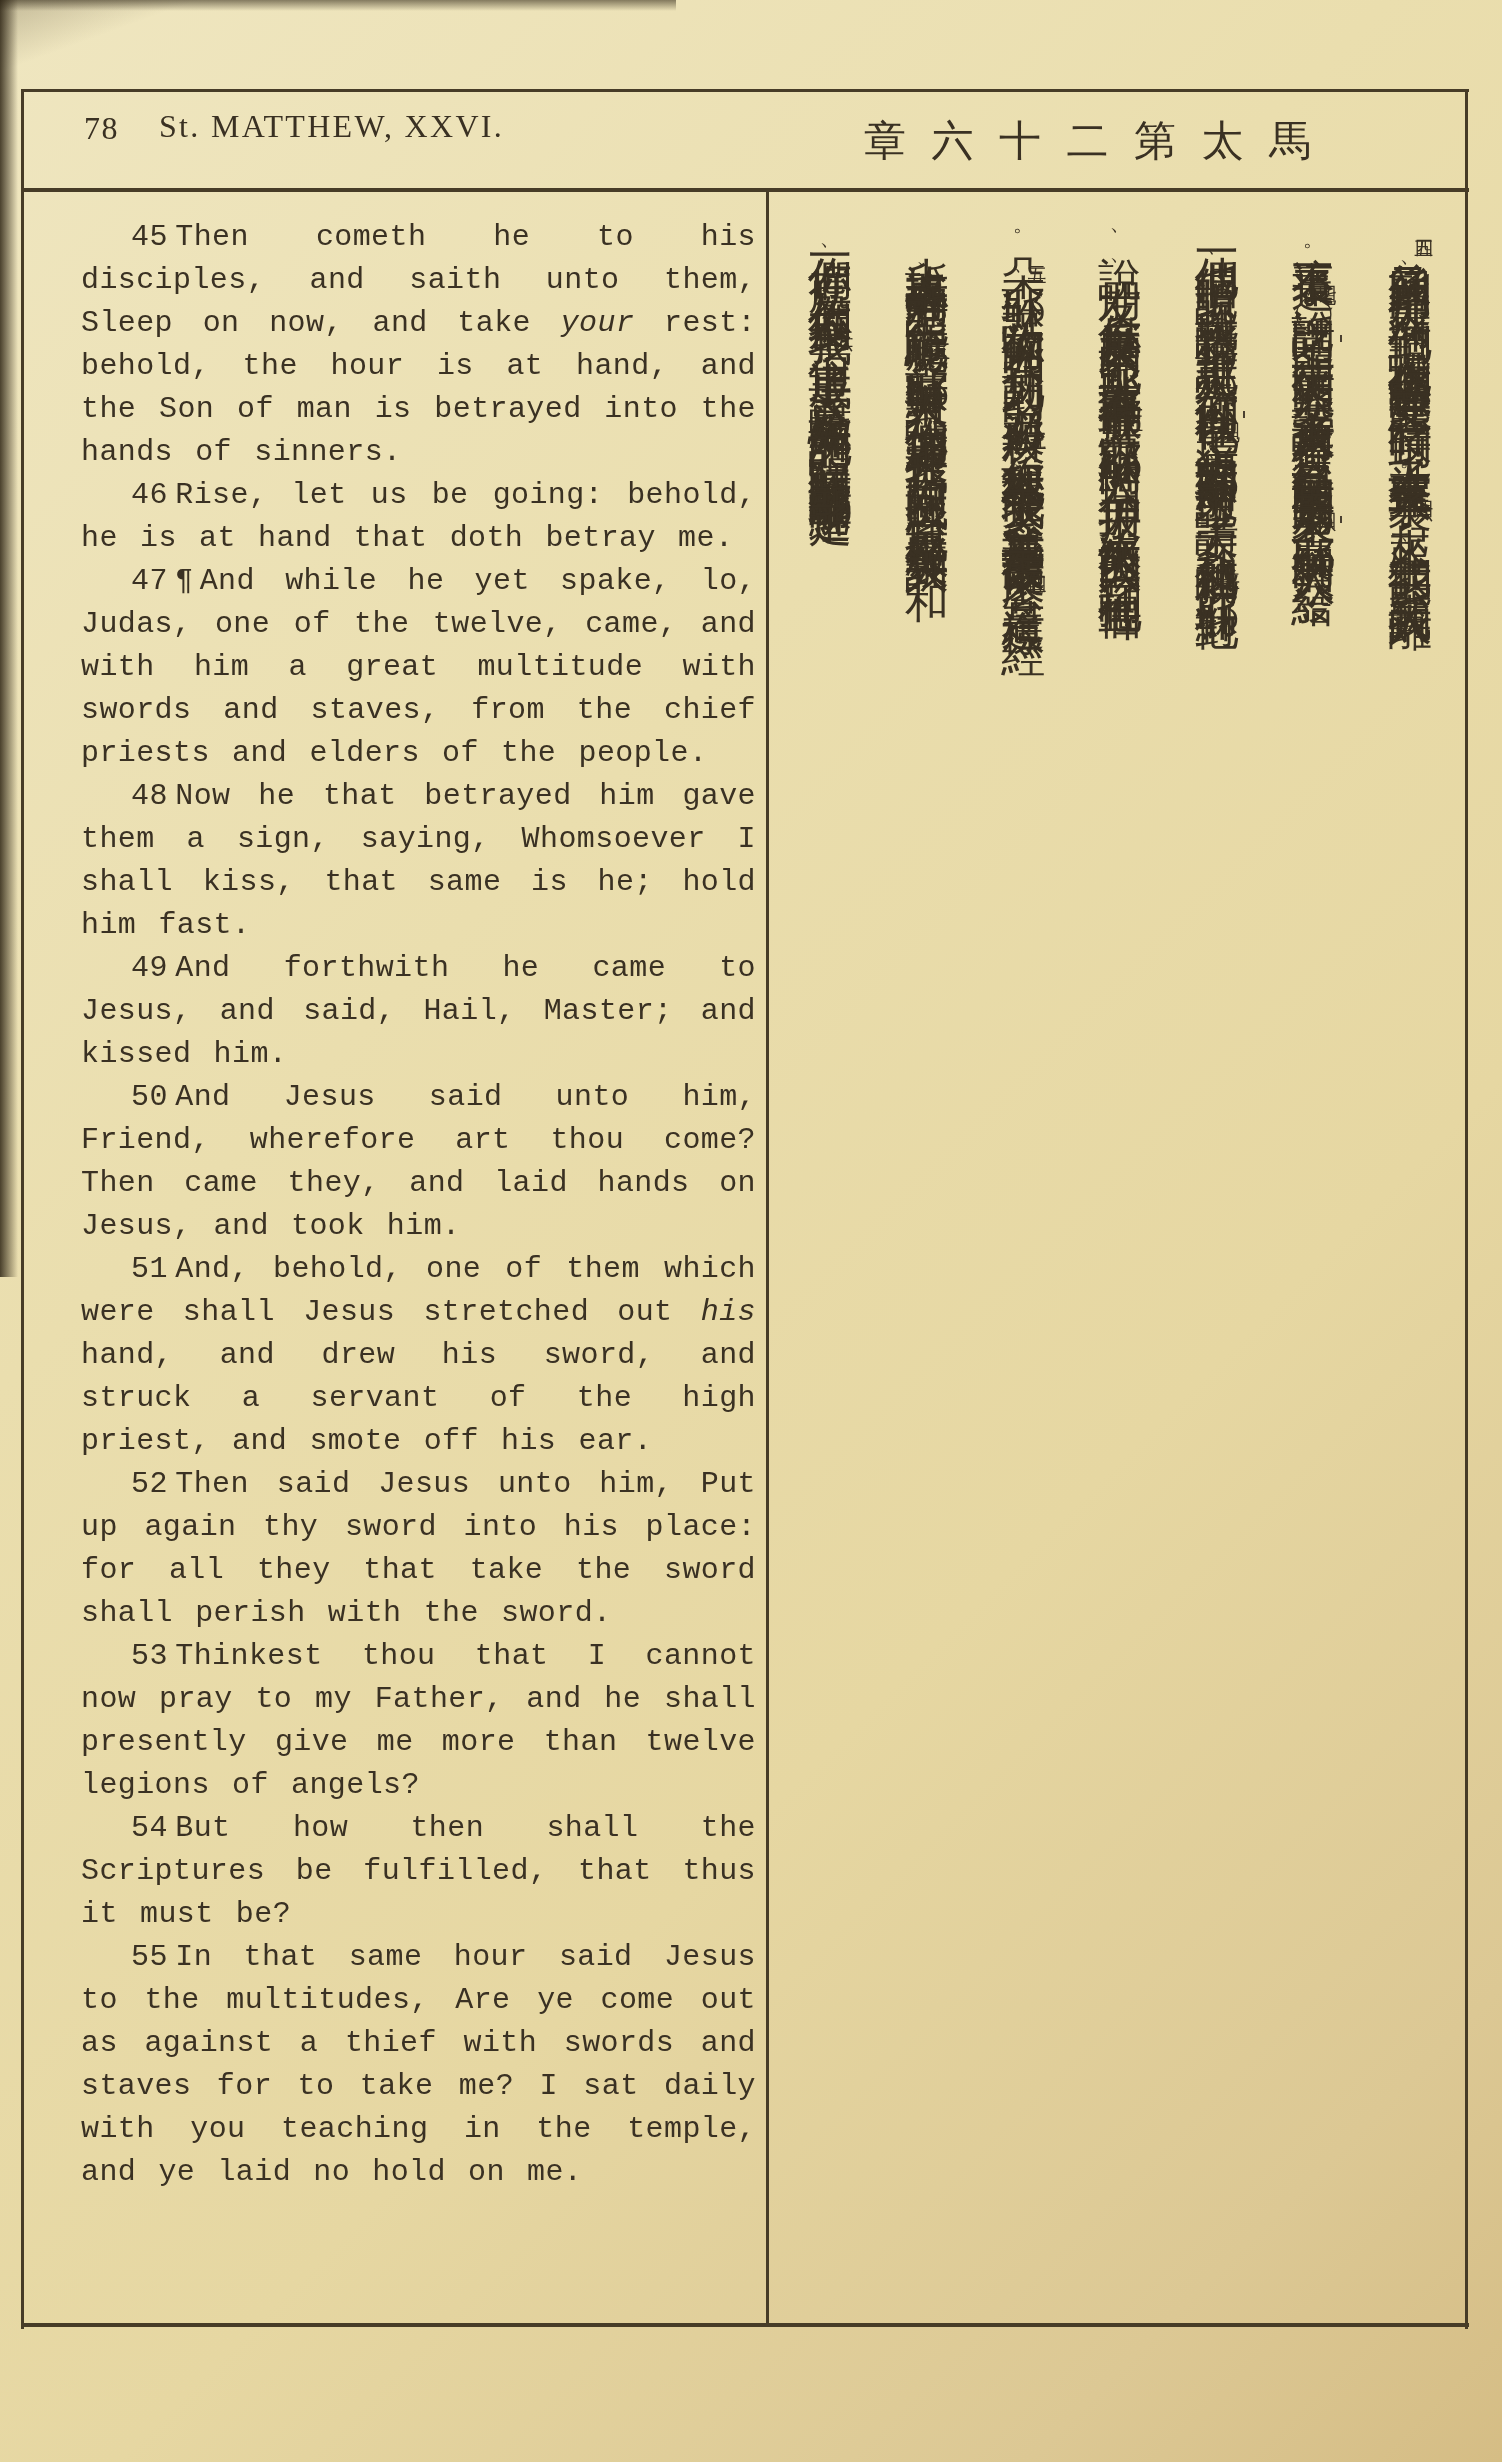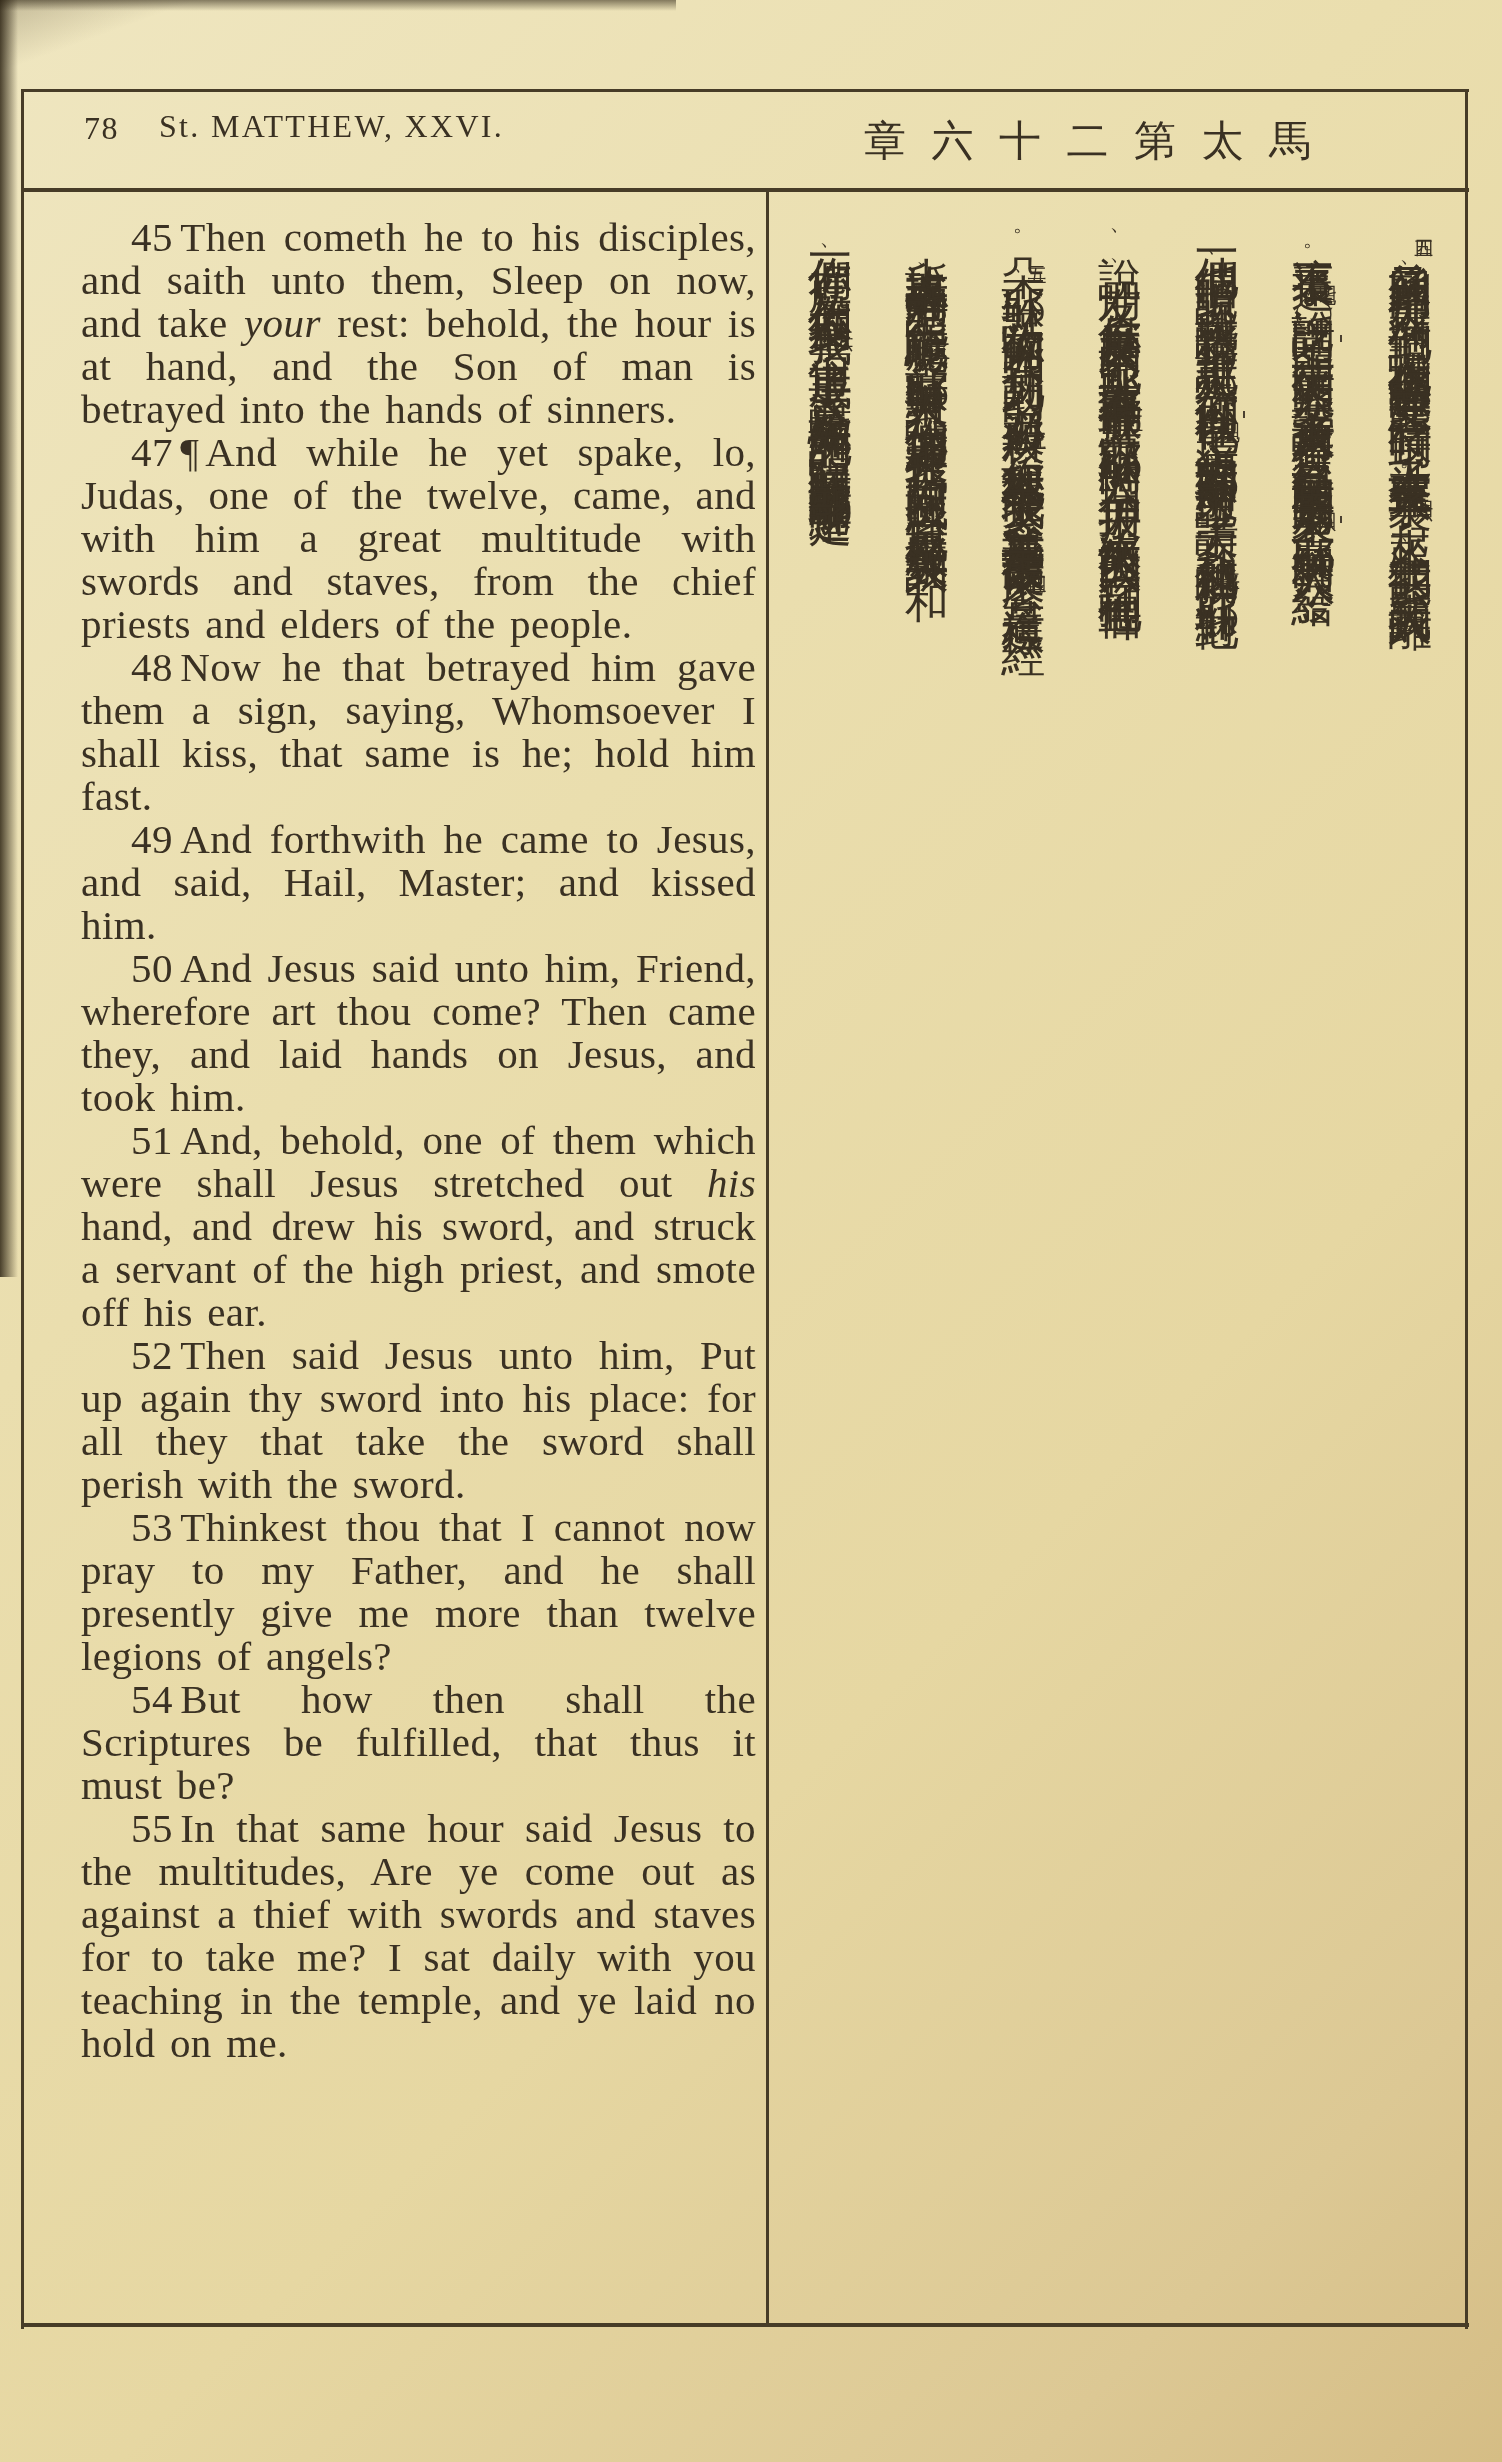--- a/index.html
+++ b/index.html
@@ -42,22 +42,22 @@
     font-size:42px; letter-spacing:25.5px;
     font-family:"DejaVu Serif",serif;
     white-space:nowrap;
   }
 
   .english-block {
     position:absolute; left:81px; top:216px; width:675px;
   }
   .english-block p.verse {
     margin:0; text-indent:50px; text-align:justify;
-    font-size:41px; line-height:43px;
-    letter-spacing:0.4px; word-spacing:3.8px;
+    font-size:30px; line-height:43px;
+    letter-spacing:0.4px; word-spacing:3.8px;font-family:Liberation Mono, monospace;
   }
   .english-block p.verse .vnum { padding-right:7.5px; }
   .pilcrow { padding-right:6px; }
 
   .chinese-block {
     position:absolute; left:783px; top:222px; width:676px; height:2078px;
     display:flex; flex-direction:row-reverse; justify-content:space-between;
   }
   .col-cell { width:96px; height:100%; display:flex; justify-content:center; }
   .cjk-col {
@@ -88,20 +88,21 @@
   <div class="rule rule-header"></div>
   <div class="rule rule-center"></div>
   <div class="rule rule-bottom"></div>
 
   <div class="page-number">78</div>
   <div class="title-en">St. MATTHEW, XXVI.</div>
   <div class="title-zh">章六十二第太馬</div>
 
   <div class="english-block" id="english-block">
       <p class="verse"><span class="vnum">45</span><span>Then cometh he to his disciples, and saith unto them, Sleep on now, and take </span><i>your</i><span> rest: behold, the hour is at hand, and the Son of man is betrayed into the hands of sinners.</span></p>
+      <p class="verse"><span class="vnum">46</span><span>Rise, let us be going: behold, he is at hand that doth betray me.</span></p>
       <p class="verse"><span class="vnum">47</span><span class="pilcrow">¶</span><span>And while he yet spake, lo, Judas, one of the twelve, came, and with him a great multitude with swords and staves, from the chief priests and elders of the people.</span></p>
       <p class="verse"><span class="vnum">48</span><span>Now he that betrayed him gave them a sign, saying, Whomsoever I shall kiss, that same is he; hold him fast.</span></p>
       <p class="verse"><span class="vnum">49</span><span>And forthwith he came to Jesus, and said, Hail, Master; and kissed him.</span></p>
       <p class="verse"><span class="vnum">50</span><span>And Jesus said unto him, Friend, wherefore art thou come? Then came they, and laid hands on Jesus, and took him.</span></p>
       <p class="verse"><span class="vnum">51</span><span>And, behold, one of them which were shall Jesus stretched out </span><i>his</i><span> hand, and drew his sword, and struck a servant of the high priest, and smote off his ear.</span></p>
       <p class="verse"><span class="vnum">52</span><span>Then said Jesus unto him, Put up again thy sword into his place: for all they that take the sword shall perish with the sword.</span></p>
       <p class="verse"><span class="vnum">53</span><span>Thinkest thou that I cannot now pray to my Father, and he shall presently give me more than twelve legions of angels?</span></p>
       <p class="verse"><span class="vnum">54</span><span>But how then shall the Scriptures be fulfilled, that thus it must be?</span></p>
       <p class="verse"><span class="vnum">55</span><span>In that same hour said Jesus to the multitudes, Are ye come out as against a thief with swords and staves for to take me? I sat daily with you teaching in the temple, and ye laid no hold on me.</span></p>
     </div>

